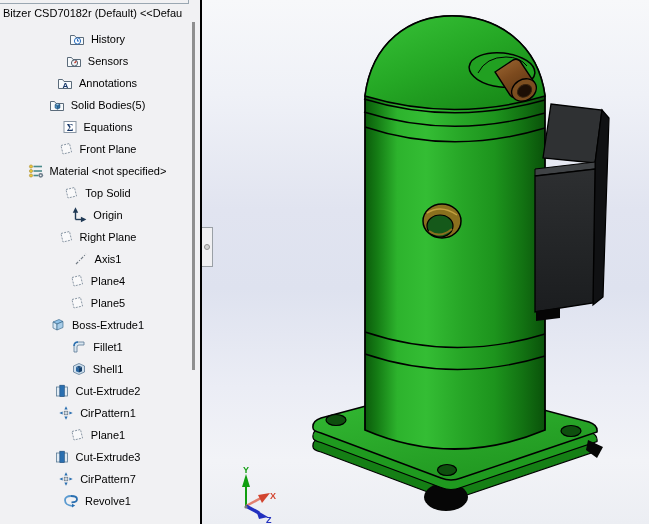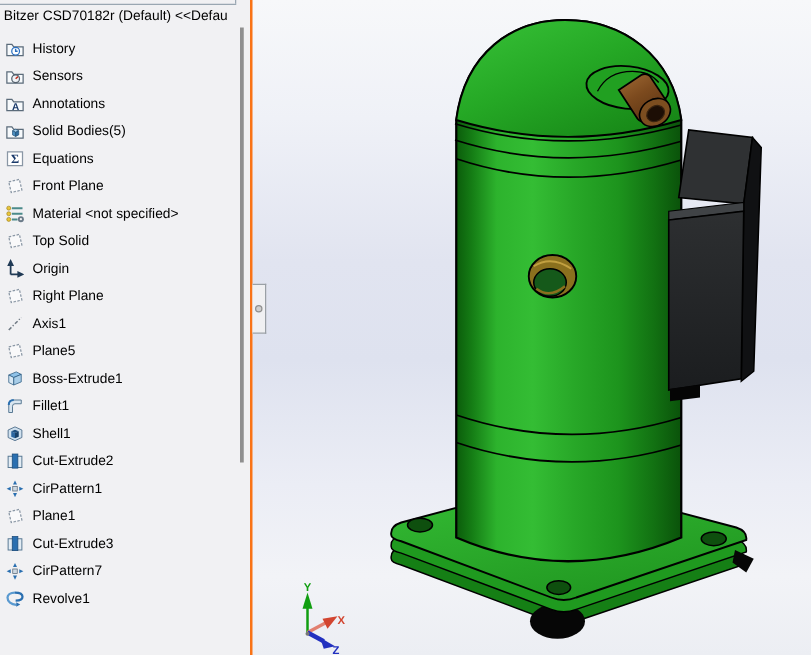--- a/index.html
+++ b/index.html
@@ -7,28 +7,28 @@
        font-family:"Liberation Sans",sans-serif;background:#fff;}
 
   
   .viewport{position:absolute;left:0;top:0;width:649px;height:524px;
     background:linear-gradient(180deg,#f7f8fa 0%,#eff1f7 18%,#e1e4f0 40%,
                #dee2ef 55%,#ebedf5 74%,#f2f3f7 88%,#eceef3 100%);}
   .viewport svg{position:absolute;left:0;top:0;}
 
   
   .tree-panel{position:absolute;left:0;top:0;width:202px;height:524px;
-    background:#f1f1f3;border-right:2px solid #f97316;box-sizing:border-box;}
+    background:#f1f1f3;border-right:2px solid #000000;box-sizing:border-box;}
   .tree-topline{position:absolute;left:0;top:3px;width:189px;height:1px;background:#9aa7b2;}
   .tree-topline-stub{position:absolute;left:188px;top:0;width:1px;height:3px;background:#9aa7b2;}
   .tree-header{position:absolute;left:3px;top:7px;width:185px;height:15px;
     font-size:11px;color:#000;white-space:nowrap;overflow:hidden;}
   .tree-list{position:absolute;left:0;top:28px;width:190px;margin:0;padding:0;list-style:none;}
   .tree-list li{height:22px;display:flex;align-items:center;padding-left:4px;
-    font-size:11px;color:#000;white-space:nowrap;}
+    font-size:11px;color:#000;white-space:nowrap;justify-content:center;}
   .ticon{width:16px;height:16px;flex:0 0 16px;margin-right:6px;display:inline-block;}
   .ticon svg{display:block;}
   .tree-scrollthumb{position:absolute;left:192px;top:22px;width:3px;height:348px;background:#8f8f8f;}
 
   
   .splitter-tab{position:absolute;left:202px;top:227px;width:11px;height:40px;
     background:#f0f0f2;border:1px solid #9aa0a6;border-left:none;box-sizing:border-box;
     display:flex;align-items:center;justify-content:center;}
   .splitter-tab .grip{width:6px;height:6px;border-radius:50%;
     background:#cfcfcf;border:1px solid #8f8f8f;box-sizing:border-box;}
@@ -258,20 +258,28 @@
           </svg>
         </span>
     <span class="tlabel">Axis1</span>
   </li>
       <li>
     <span class="ticon">
           <svg width="16" height="16" viewBox="0 0 16 16">
             <polygon points="3,4.5 11.5,2.5 13.5,11 5,13" fill="#ffffff" fill-opacity="0.55" stroke="#8a97a5" stroke-dasharray="2 1.2"></polygon>
           </svg>
         </span>
+    <span class="tlabel">Plane4</span>
+  </li>
+      <li>
+    <span class="ticon">
+          <svg width="16" height="16" viewBox="0 0 16 16">
+            <polygon points="3,4.5 11.5,2.5 13.5,11 5,13" fill="#ffffff" fill-opacity="0.55" stroke="#8a97a5" stroke-dasharray="2 1.2"></polygon>
+          </svg>
+        </span>
     <span class="tlabel">Plane5</span>
   </li>
       <li>
     <span class="ticon">
           <svg width="16" height="16" viewBox="0 0 16 16">
             <polygon points="3,5 9,2.5 13,4.5 7,7" fill="#8fc2e8" stroke="#2a5a80" stroke-width=".6"></polygon>
             <polygon points="3,5 7,7 7,13 3,11" fill="#d8e8f4" stroke="#2a5a80" stroke-width=".6"></polygon>
             <polygon points="7,7 13,4.5 13,10.5 7,13" fill="#a8cde8" stroke="#2a5a80" stroke-width=".6"></polygon>
           </svg>
         </span>

